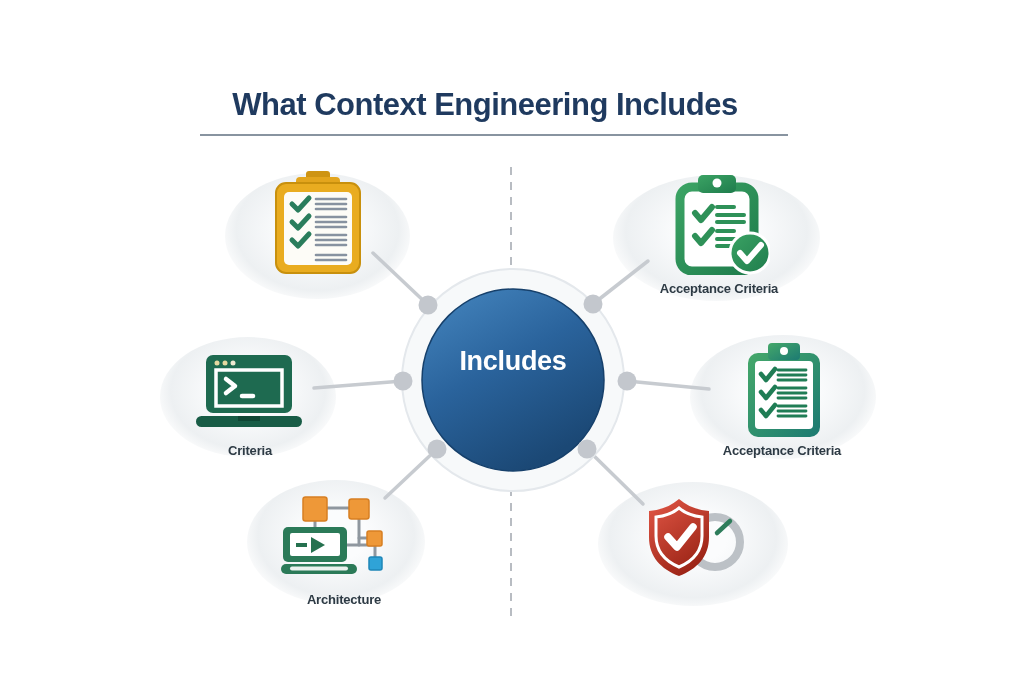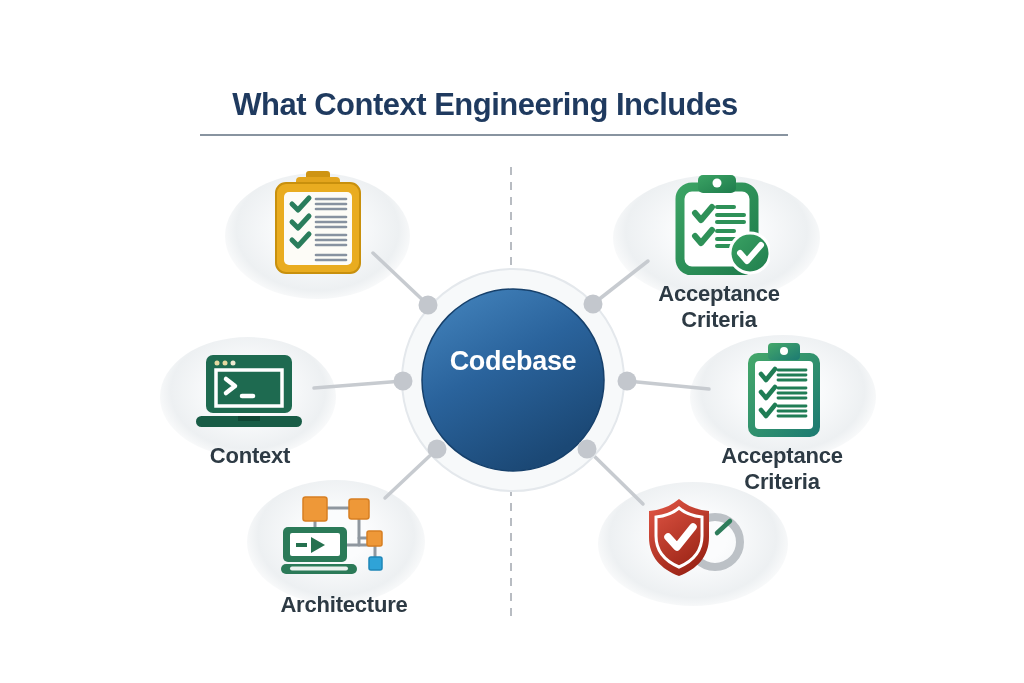--- a/index.html
+++ b/index.html
@@ -14,21 +14,21 @@
   }
   .title-underline{
     position:absolute;left:200px;top:87px;width:588px;height:2px;background:#8894A0;
   }
   .overlay{position:absolute;left:0;top:0;}
   .bubble{
     position:absolute;border-radius:50%;
     background:radial-gradient(ellipse at 50% 45%, #fbfcfd 25%, #edf0f2 62%, rgba(237,240,242,0) 78%);
   }
   .node-label{
-    position:absolute;text-align:center;font-weight:700;font-size:22px;letter-spacing:-0.2px;
+    position:absolute;text-align:center;font-weight:700;font-size:13px;letter-spacing:-0.2px;
   }
   .lbl-gold{color:#BE8F1A;font-size:20px;}
   .lbl-dark{color:#2D3A44;}
   .lbl-red{color:#9D2C3C;font-size:20px;}
   .center-label{
     position:absolute;left:413px;top:298px;width:200px;text-align:center;
     color:#ffffff;font-weight:700;font-size:27px;line-height:33px;letter-spacing:-0.3px;
   }
   .icon-svg{position:absolute;}
 </style>
@@ -70,21 +70,21 @@
 
     <circle cx="428" cy="258" r="9.5" fill="#C3C7CD"></circle>
     <circle cx="593" cy="257" r="9.5" fill="#C3C7CD"></circle>
     <circle cx="403" cy="334" r="9.5" fill="#C3C7CD"></circle>
     <circle cx="627" cy="334" r="9.5" fill="#C3C7CD"></circle>
     <circle cx="437" cy="402" r="9.5" fill="#C3C7CD"></circle>
     <circle cx="587" cy="402" r="9.5" fill="#C3C7CD"></circle>
   </svg>
 
   <div class="center-label">
-    <div>Codebase</div>
+    <div>Includes</div>
   </div>
 
   <svg class="icon-svg" style="left:272px;top:124px;" width="92" height="104" viewBox="0 0 92 104">
     <rect x="34" y="0" width="24" height="10" rx="3" fill="#CE9413"></rect>
     <rect x="24" y="6" width="44" height="14" rx="4" fill="#E3A51D"></rect>
     <rect x="4" y="12" width="84" height="90" rx="10" fill="#E9AC20" stroke="#C8900D" stroke-width="2"></rect>
     <rect x="12" y="21" width="68" height="73" rx="5" fill="#FDFCF7"></rect>
     <g stroke="#2A7D5C" stroke-width="5" fill="none" stroke-linecap="round" stroke-linejoin="round">
       <path d="M20 33 l6 6 l11 -12"></path>
         <path d="M20 51 l6 6 l11 -12"></path>
@@ -201,17 +201,17 @@
       </linearGradient>
     </defs>
     <circle cx="72" cy="45" r="25" fill="none" stroke="#BCC1C6" stroke-width="8"></circle>
     <line x1="74" y1="36" x2="87" y2="24" stroke="#2E7D5B" stroke-width="4.5" stroke-linecap="round"></line>
     <path d="M36 2 C44 9 54 13 66 14 L66 40 C66 60 54 72 36 79 C18 72 6 60 6 40 L6 14 C18 13 28 9 36 2 Z" fill="url(#gradRed)"></path>
     <path d="M36 11 C42 16 50 19 59 20 L59 39 C59 55 50 64 36 70 C22 64 13 55 13 39 L13 20 C22 19 30 16 36 11 Z" fill="none" stroke="#FFFFFF" stroke-width="3"></path>
     <path d="M25 40 l9 10 l16 -20" stroke="#FFFFFF" stroke-width="7.5" fill="none" stroke-linecap="round" stroke-linejoin="round"></path>
   </svg>
 
   <div class="node-label lbl-dark" style="left:619px;top:234px;width:200px;">Acceptance Criteria</div>
-  <div class="node-label lbl-dark" style="left:170px;top:396px;width:160px;">Context</div>
+  <div class="node-label lbl-dark" style="left:170px;top:396px;width:160px;">Criteria</div>
   <div class="node-label lbl-dark" style="left:682px;top:396px;width:200px;">Acceptance Criteria</div>
   <div class="node-label lbl-dark" style="left:264px;top:545px;width:160px;">Architecture</div>
 
 </div>
 
 </body></html>

